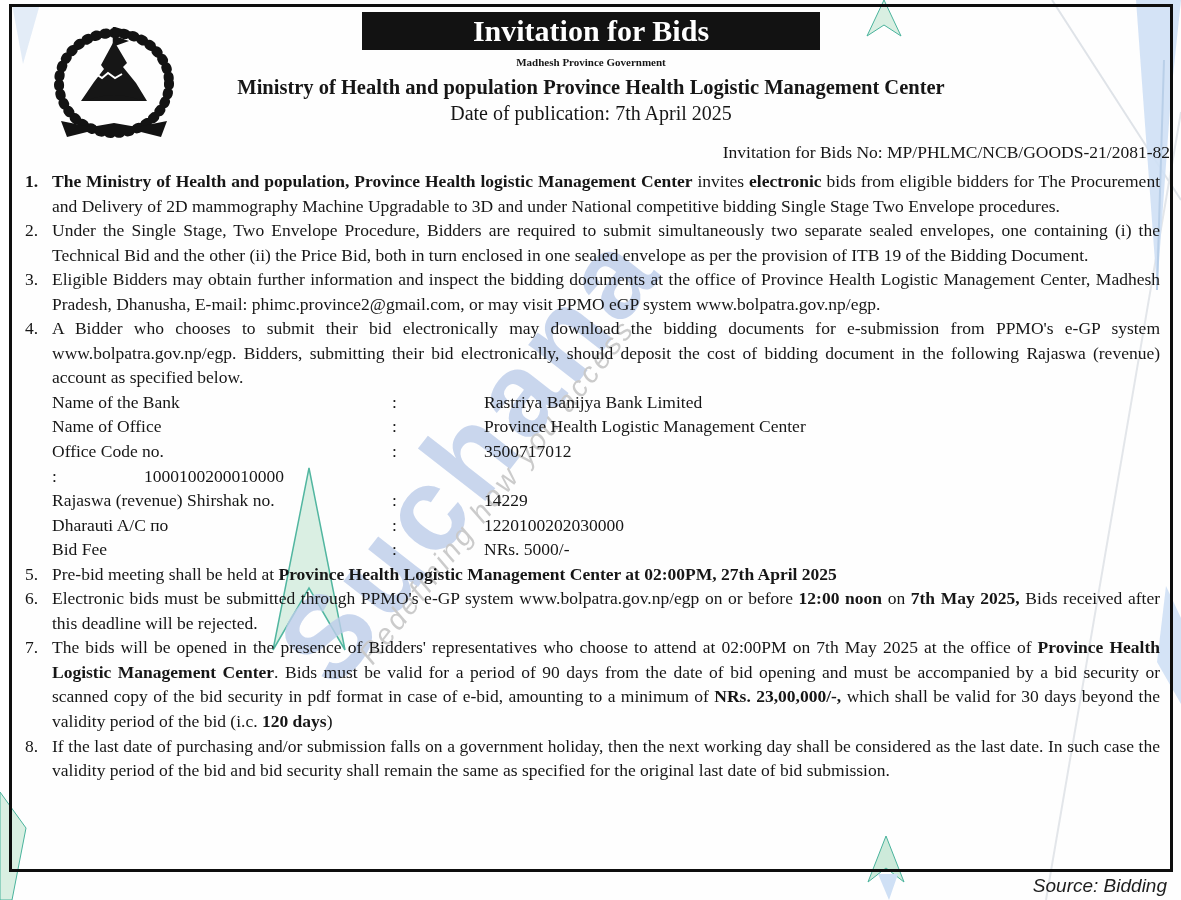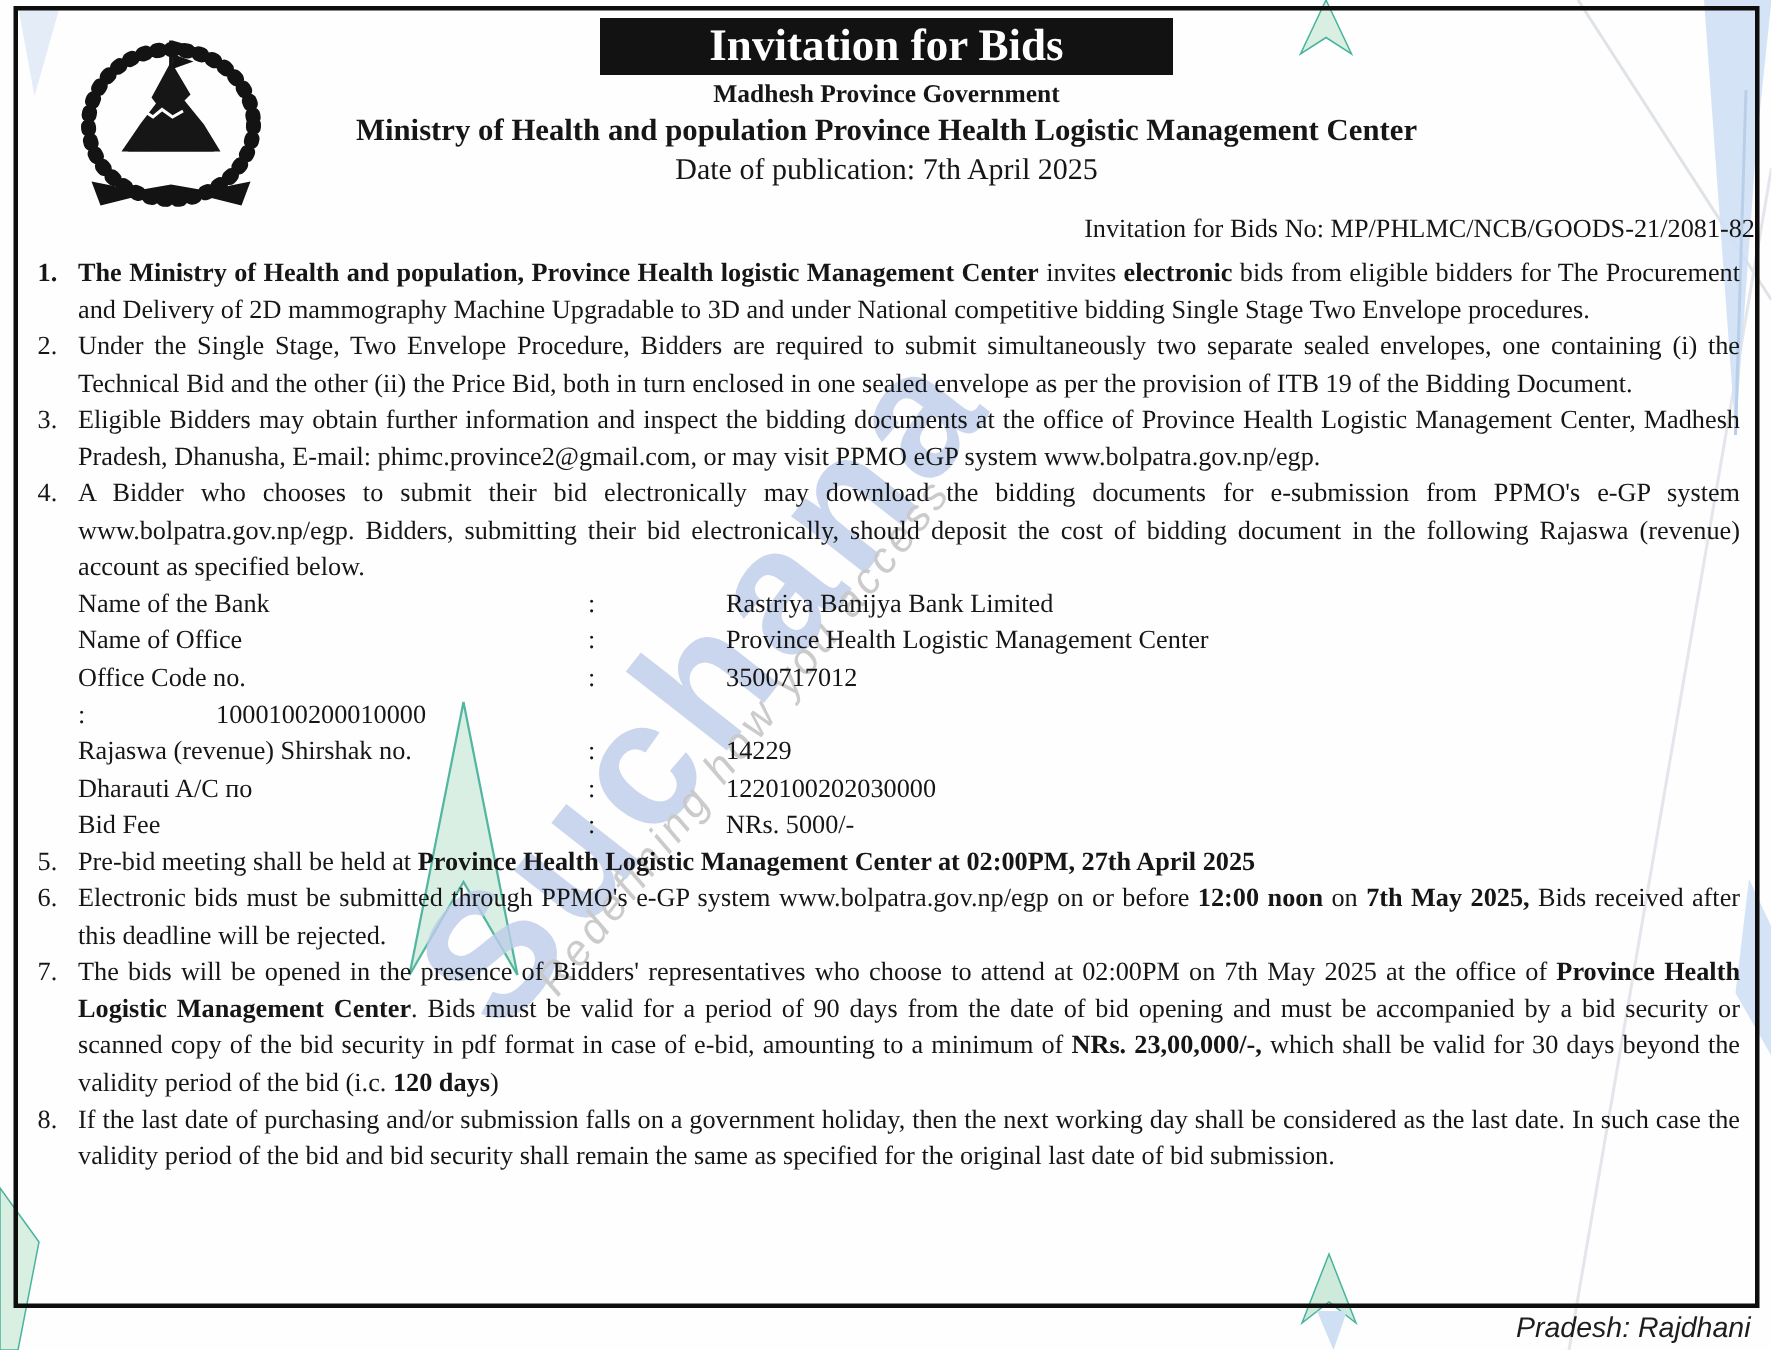--- a/index.html
+++ b/index.html
@@ -22,24 +22,24 @@
     font-size:29px;letter-spacing:3px;color:#c9c9c9;opacity:.95;white-space:nowrap;
   }
   
   .doc{
     position:absolute;left:9px;top:4px;width:1164px;height:868px;z-index:1;
     border:3px solid #0e0e0e;box-sizing:border-box;background:transparent;
   }
   .logo{position:absolute;left:27px;top:18px;width:150px;height:120px;}
   .hdr{text-align:center;}
   .title-box{
-    margin:5px auto 2px auto;width:382px;height:38px;line-height:37px;
+    margin:5px auto 2px auto;width:458px;height:38px;line-height:37px;
     background:#121212;color:#ffffff;font-weight:bold;font-size:30px;text-align:center;
   }
-  .gov{font-weight:bold;font-size:17px;line-height:21px;}
+  .gov{font-weight:bold;font-size:11px;line-height:21px;}
   .ministry{font-weight:bold;font-size:20.5px;line-height:25px;margin-top:2px;}
   .pub{font-weight:normal;font-size:20px;line-height:21px;margin-top:3px;}
   .bidno{font-weight:normal;font-size:17.5px;line-height:22px;margin-top:17px;text-align:right;}
   
   .items{padding:6px 8px 0 4px;}
   .item{display:flex;}
   .num{flex:0 0 36px;padding-left:9px;box-sizing:border-box;font-size:17.5px;line-height:24.55px;}
   .ibody{flex:1;font-size:17.5px;line-height:24.55px;text-align:justify;padding-right:2px;}
   .b{font-weight:bold;}
   .bank-h{font-size:17.5px;line-height:24.55px;text-align:left;}
@@ -181,14 +181,14 @@
         </div>
         <div class="item">
           <div class="num">8.</div>
           <div class="ibody">
             <div class="para"><span>If the last date of purchasing and/or submission falls on a government holiday, then the next working day shall be considered as the last date. In such case the validity period of the bid and bid security shall remain the same as specified for the original last date of bid submission.</span></div>
           </div>
         </div>
       </div>
   </div>
 
-  <div class="source">Pradesh: Rajdhani</div>
+  <div class="source">Source: Bidding</div>
 </div>
 
 </body></html>

